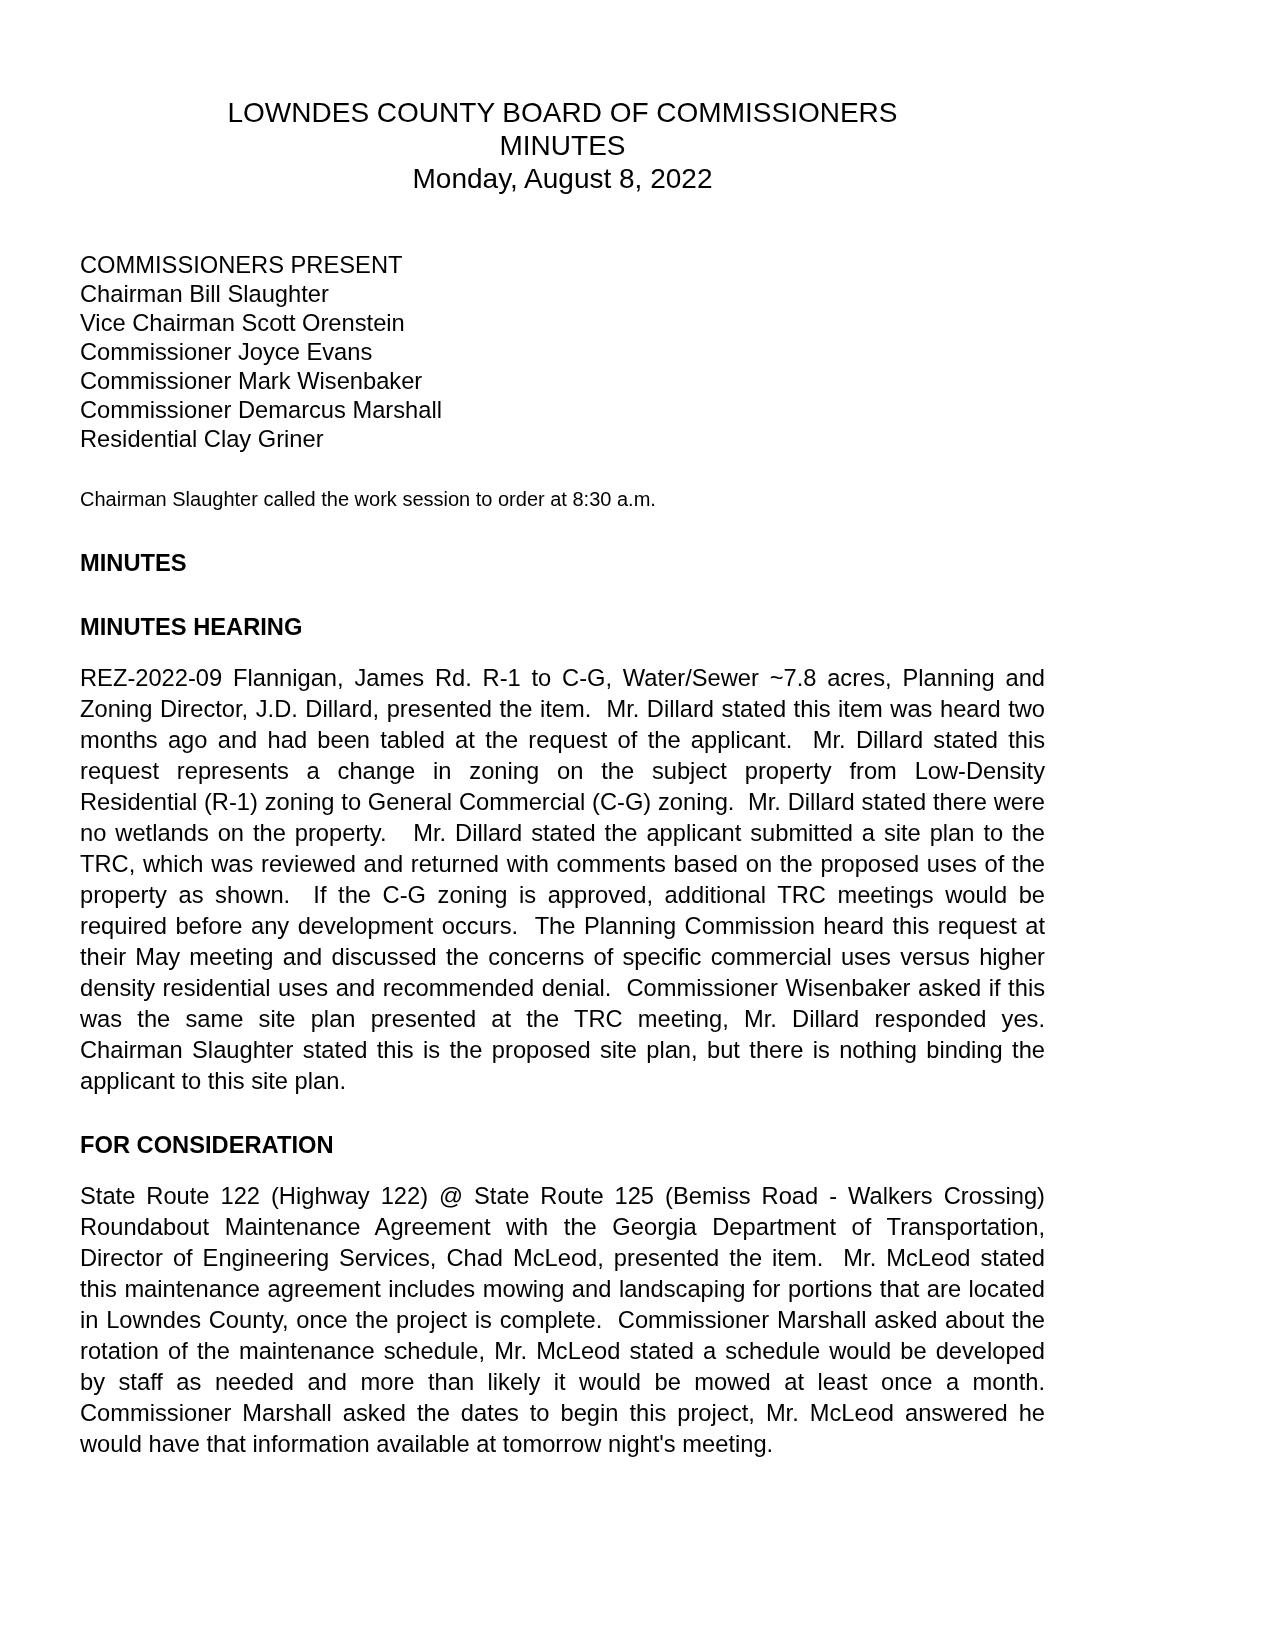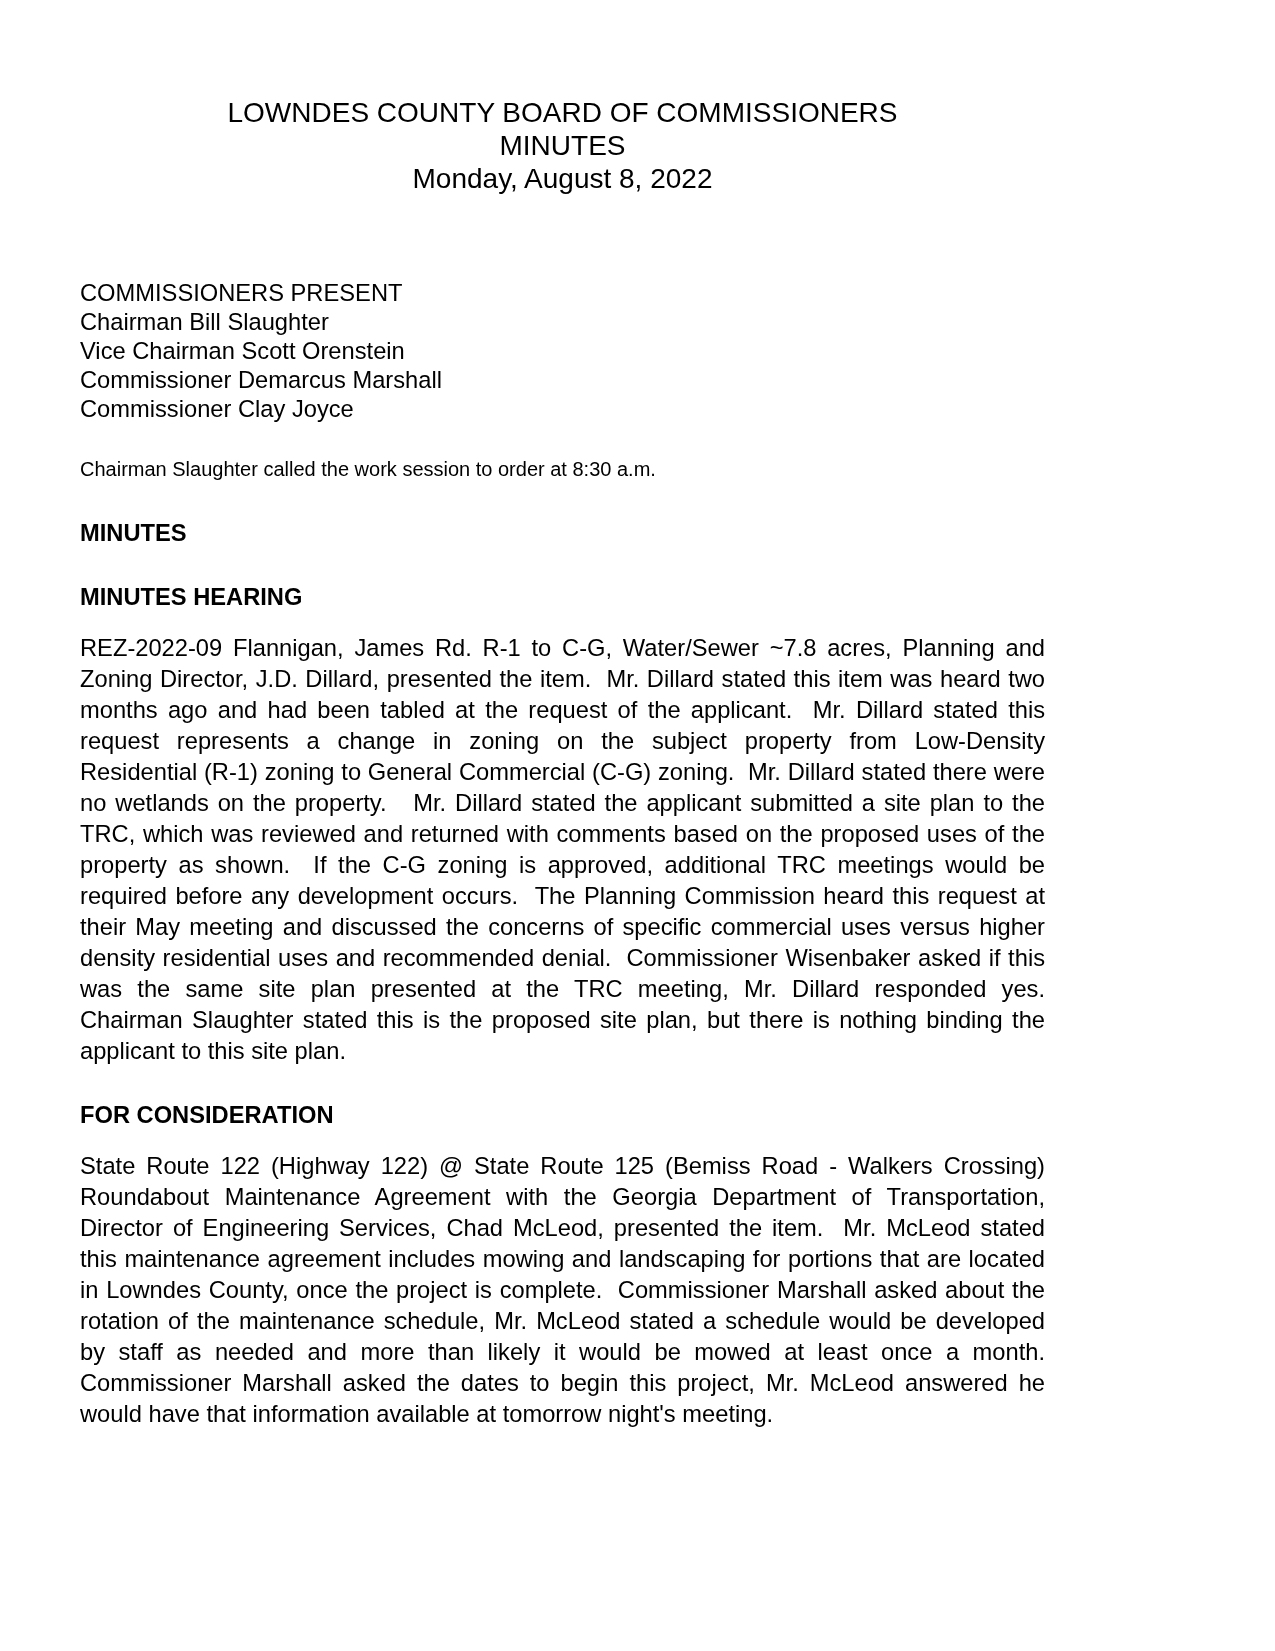--- a/index.html
+++ b/index.html
@@ -14,21 +14,21 @@
     box-sizing: border-box;
     padding: 96px 80px 0 80px;
     overflow: hidden;
   }
   .title-block {
     text-align: center;
     font-size: 28px;
     line-height: 33px;
   }
   .attendance {
-    margin-top: 84px;
+    margin-top: 56px;
     font-size: 23.7px;
     line-height: 29px;
   }
   .call-order {
     margin-top: 30px;
     font-size: 20px;
     line-height: 31px;
   }
   .section { margin-top: 33px; }
   .section-heading {
@@ -54,22 +54,24 @@
   <div class="title-block">
     <div>LOWNDES COUNTY BOARD OF COMMISSIONERS</div>
     <div>MINUTES</div>
     <div>Monday, August 8, 2022</div>
   </div>
 
   <div class="attendance">
     <div>COMMISSIONERS PRESENT</div>
     <div>Chairman Bill Slaughter</div>
     <div>Vice Chairman Scott Orenstein</div>
+    <div>Commissioner Joyce Evans</div>
+    <div>Commissioner Mark Wisenbaker</div>
     <div>Commissioner Demarcus Marshall</div>
-    <div>Commissioner Clay Joyce</div>
+    <div>Residential Clay Griner</div>
   </div>
 
   <div class="call-order">Chairman Slaughter called the work session to order at 8:30 a.m.</div>
 
   <div class="section">
     <div class="section-heading">MINUTES</div>
   </div>
 
   <div class="section">
     <div class="section-heading">MINUTES HEARING</div>

